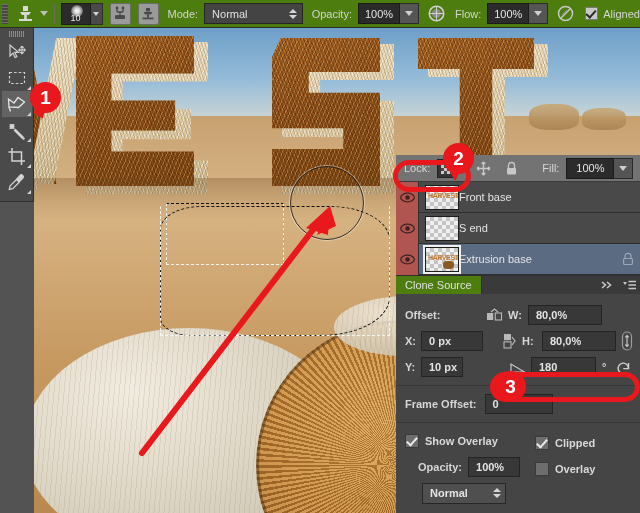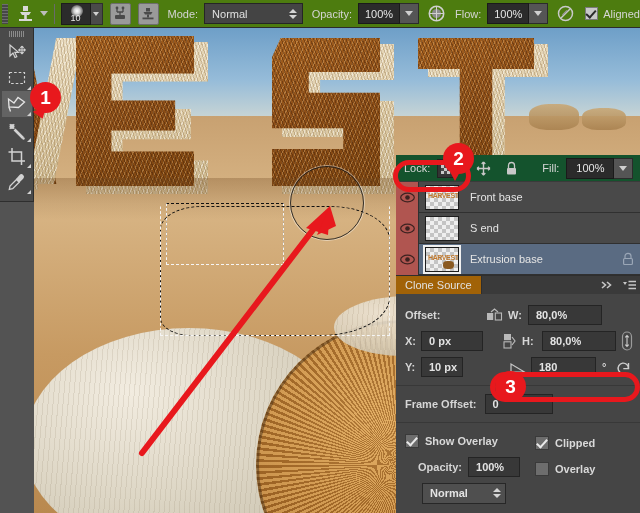--- a/index.html
+++ b/index.html
@@ -253,21 +253,21 @@
   }
 
   
   .panels {
     position: absolute; right: 0; top: 155px;
     width: 244px; height: 358px;
     background: #454545;
     z-index: 40;
   }
   .lock-row {
-    height: 27px; background: #14532d;
+    height: 27px; background: #737373;
     display: flex; align-items: center; padding-left: 8px;
     border-bottom: 1px solid #3a3a3a;
   }
   .lock-label, .fill-label { font-size: 11px; color: #d8d8d8; }
   .lock-btn {
     width: 20px; height: 19px; margin-left: 7px;
     background: #343434; border: 1px solid #222;
     display: flex; align-items: center; justify-content: center;
   }
   .checker {
@@ -314,32 +314,32 @@
     position: absolute; left: 2px; top: 6px;
     font-size: 7px; font-weight: bold; color: #c07a30;
     letter-spacing: -.4px;
   }
   .thumb-blob {
     position: absolute; right: 4px; bottom: 2px;
     width: 11px; height: 8px; border-radius: 40%;
     background: #8a5a22;
   }
   .layer-name {
-    flex: 1; font-size: 11px; color: #e4e4e4; margin-left: 11px;
+    flex: 1; font-size: 11px; color: #e4e4e4; 
   }
   .layer-lock { width: 24px; display: flex; align-items: center; justify-content: center; }
 
   
   .cs-tabstrip {
     height: 19px; background: #3a3a3a;
     display: flex; align-items: stretch;
     border-top: 1px solid #2e2e2e;
   }
   .cs-tab {
-    padding: 0 9px; background: #a16207;
+    padding: 0 9px; background: #4d7c0f;
     display: flex; align-items: center;
     font-size: 11px; color: #e0e0e0;
     border-right: 1px solid #2e2e2e;
   }
   .cs-strip-fill { flex: 1; background: #3a3a3a; }
   .cs-collapse { width: 22px; display: flex; align-items: center; justify-content: center; }
   .cs-menu { width: 22px; display: flex; align-items: center; justify-content: center; }
 
   .cs-body { background: #454545; padding: 8px 0 0 0; }
   .cs-row { display: flex; align-items: center; height: 26px; padding-left: 9px; font-weight: bold; }

